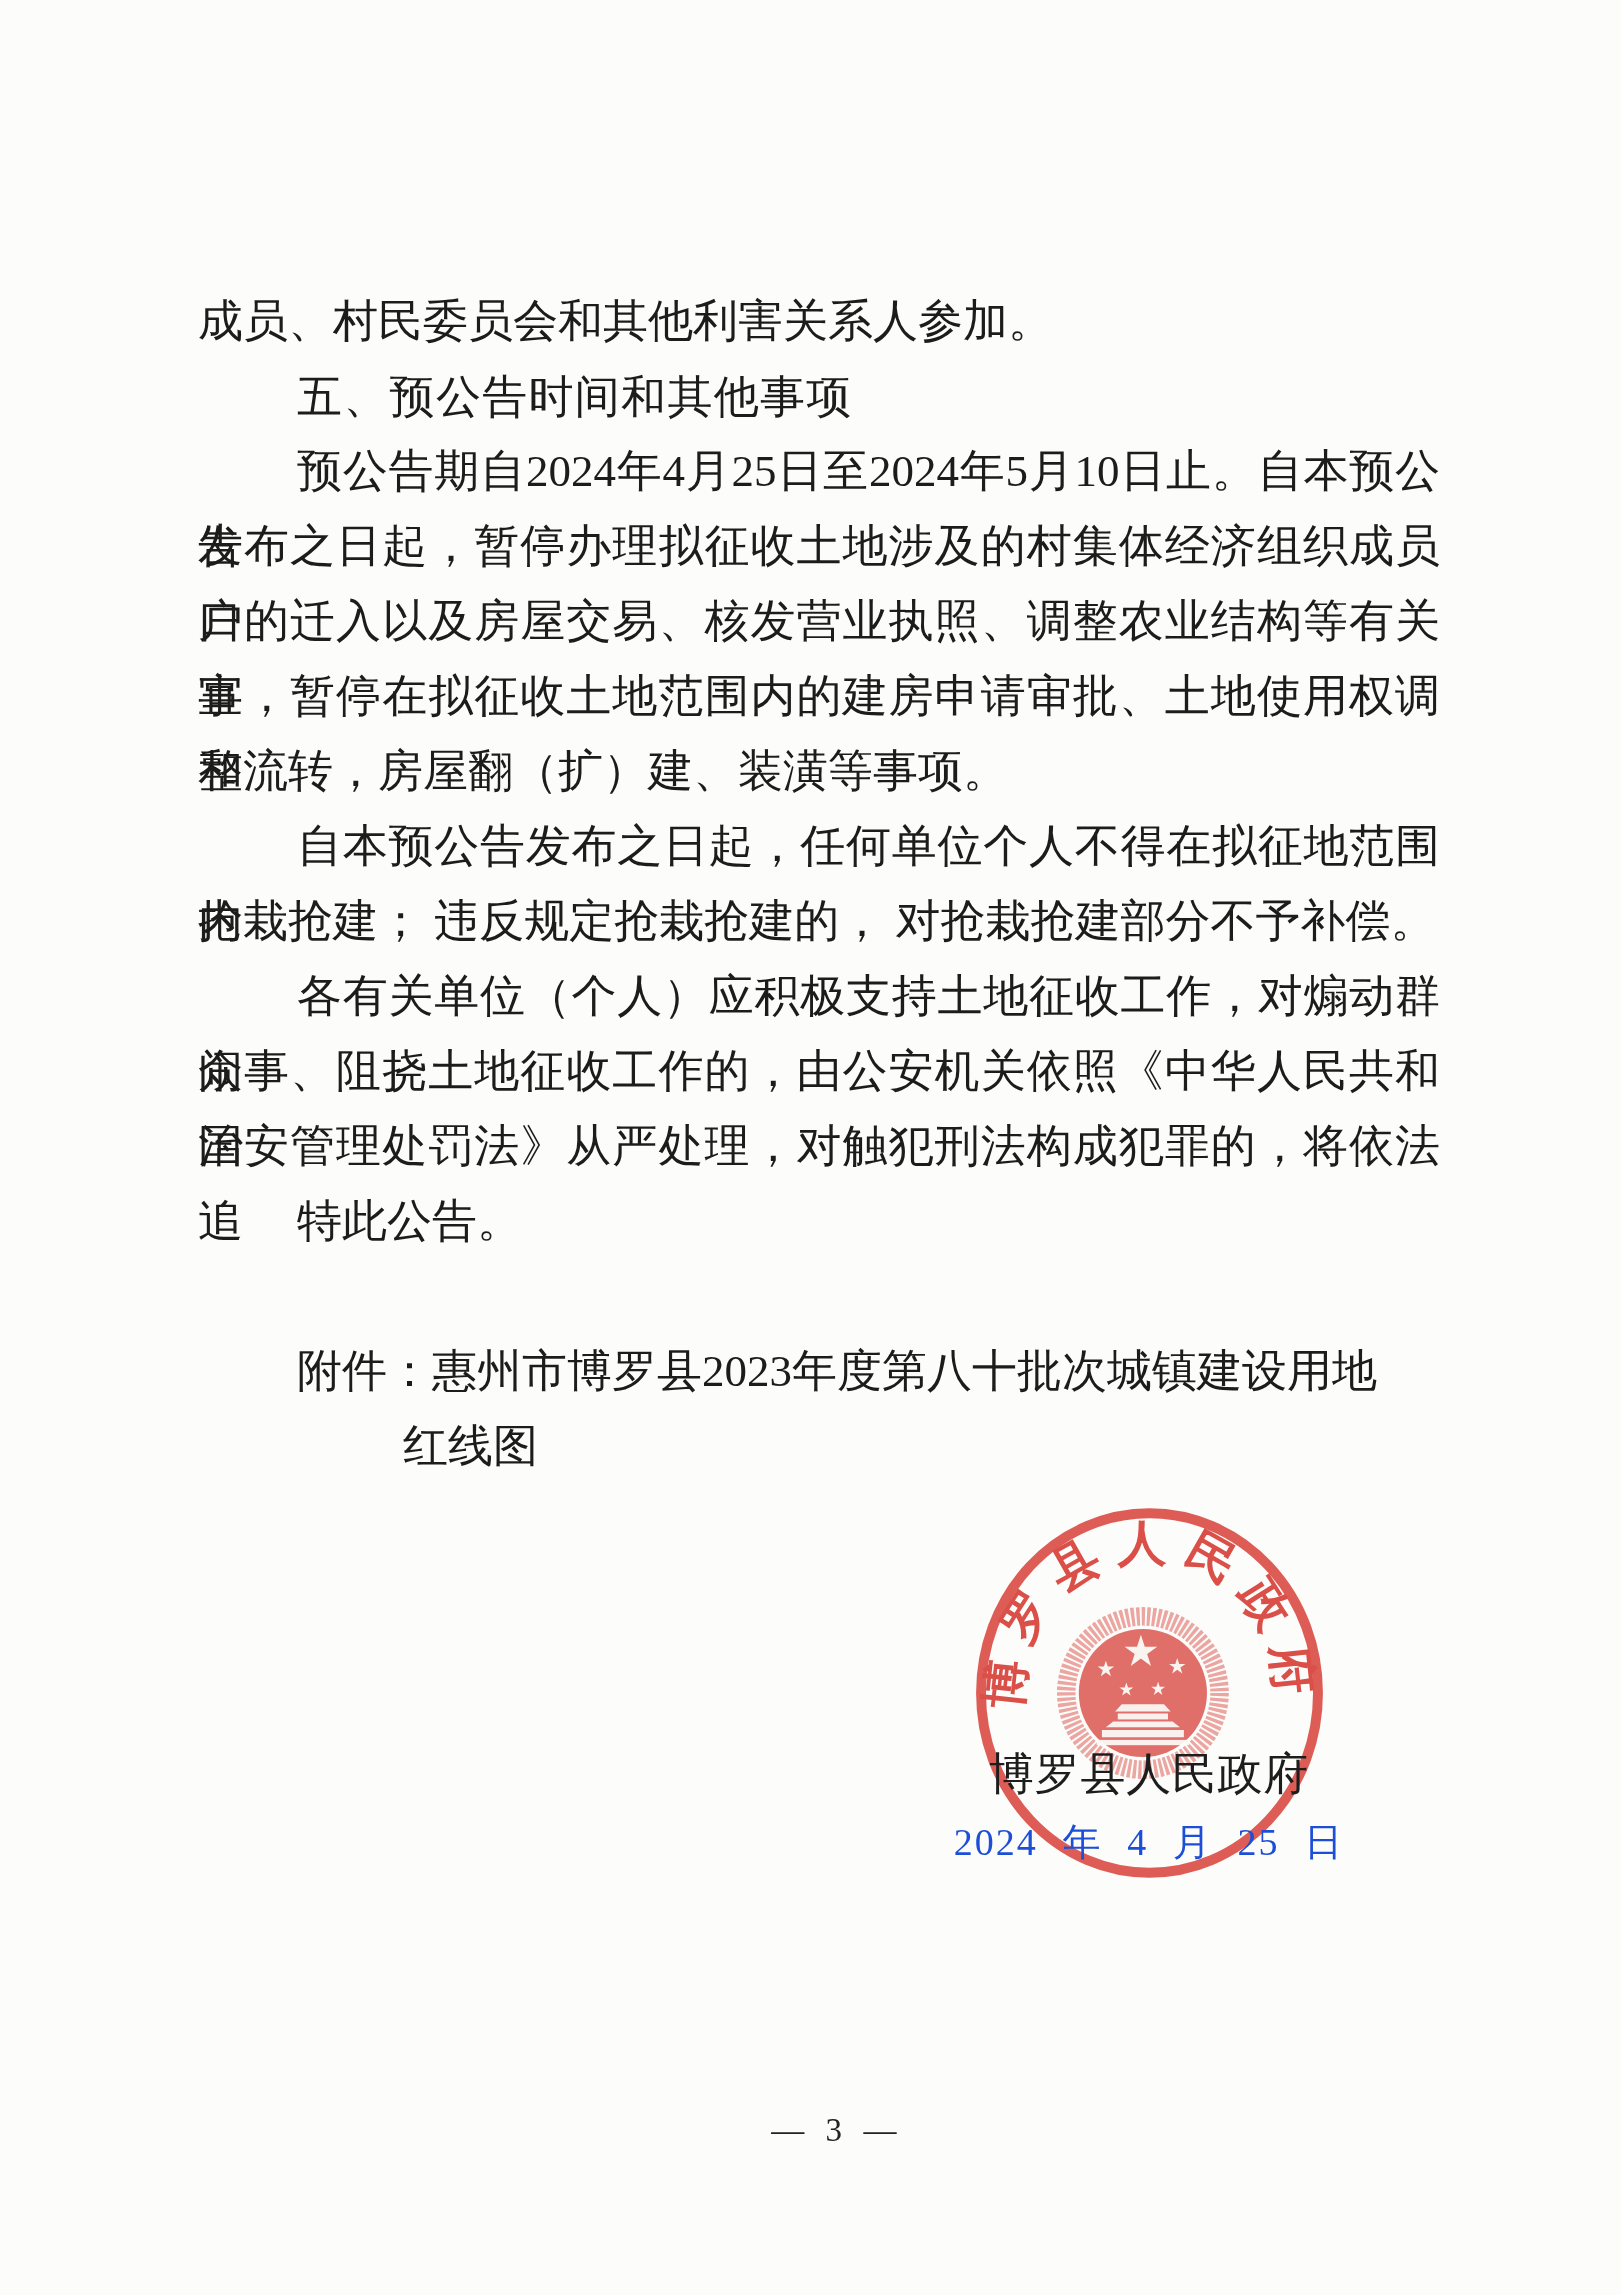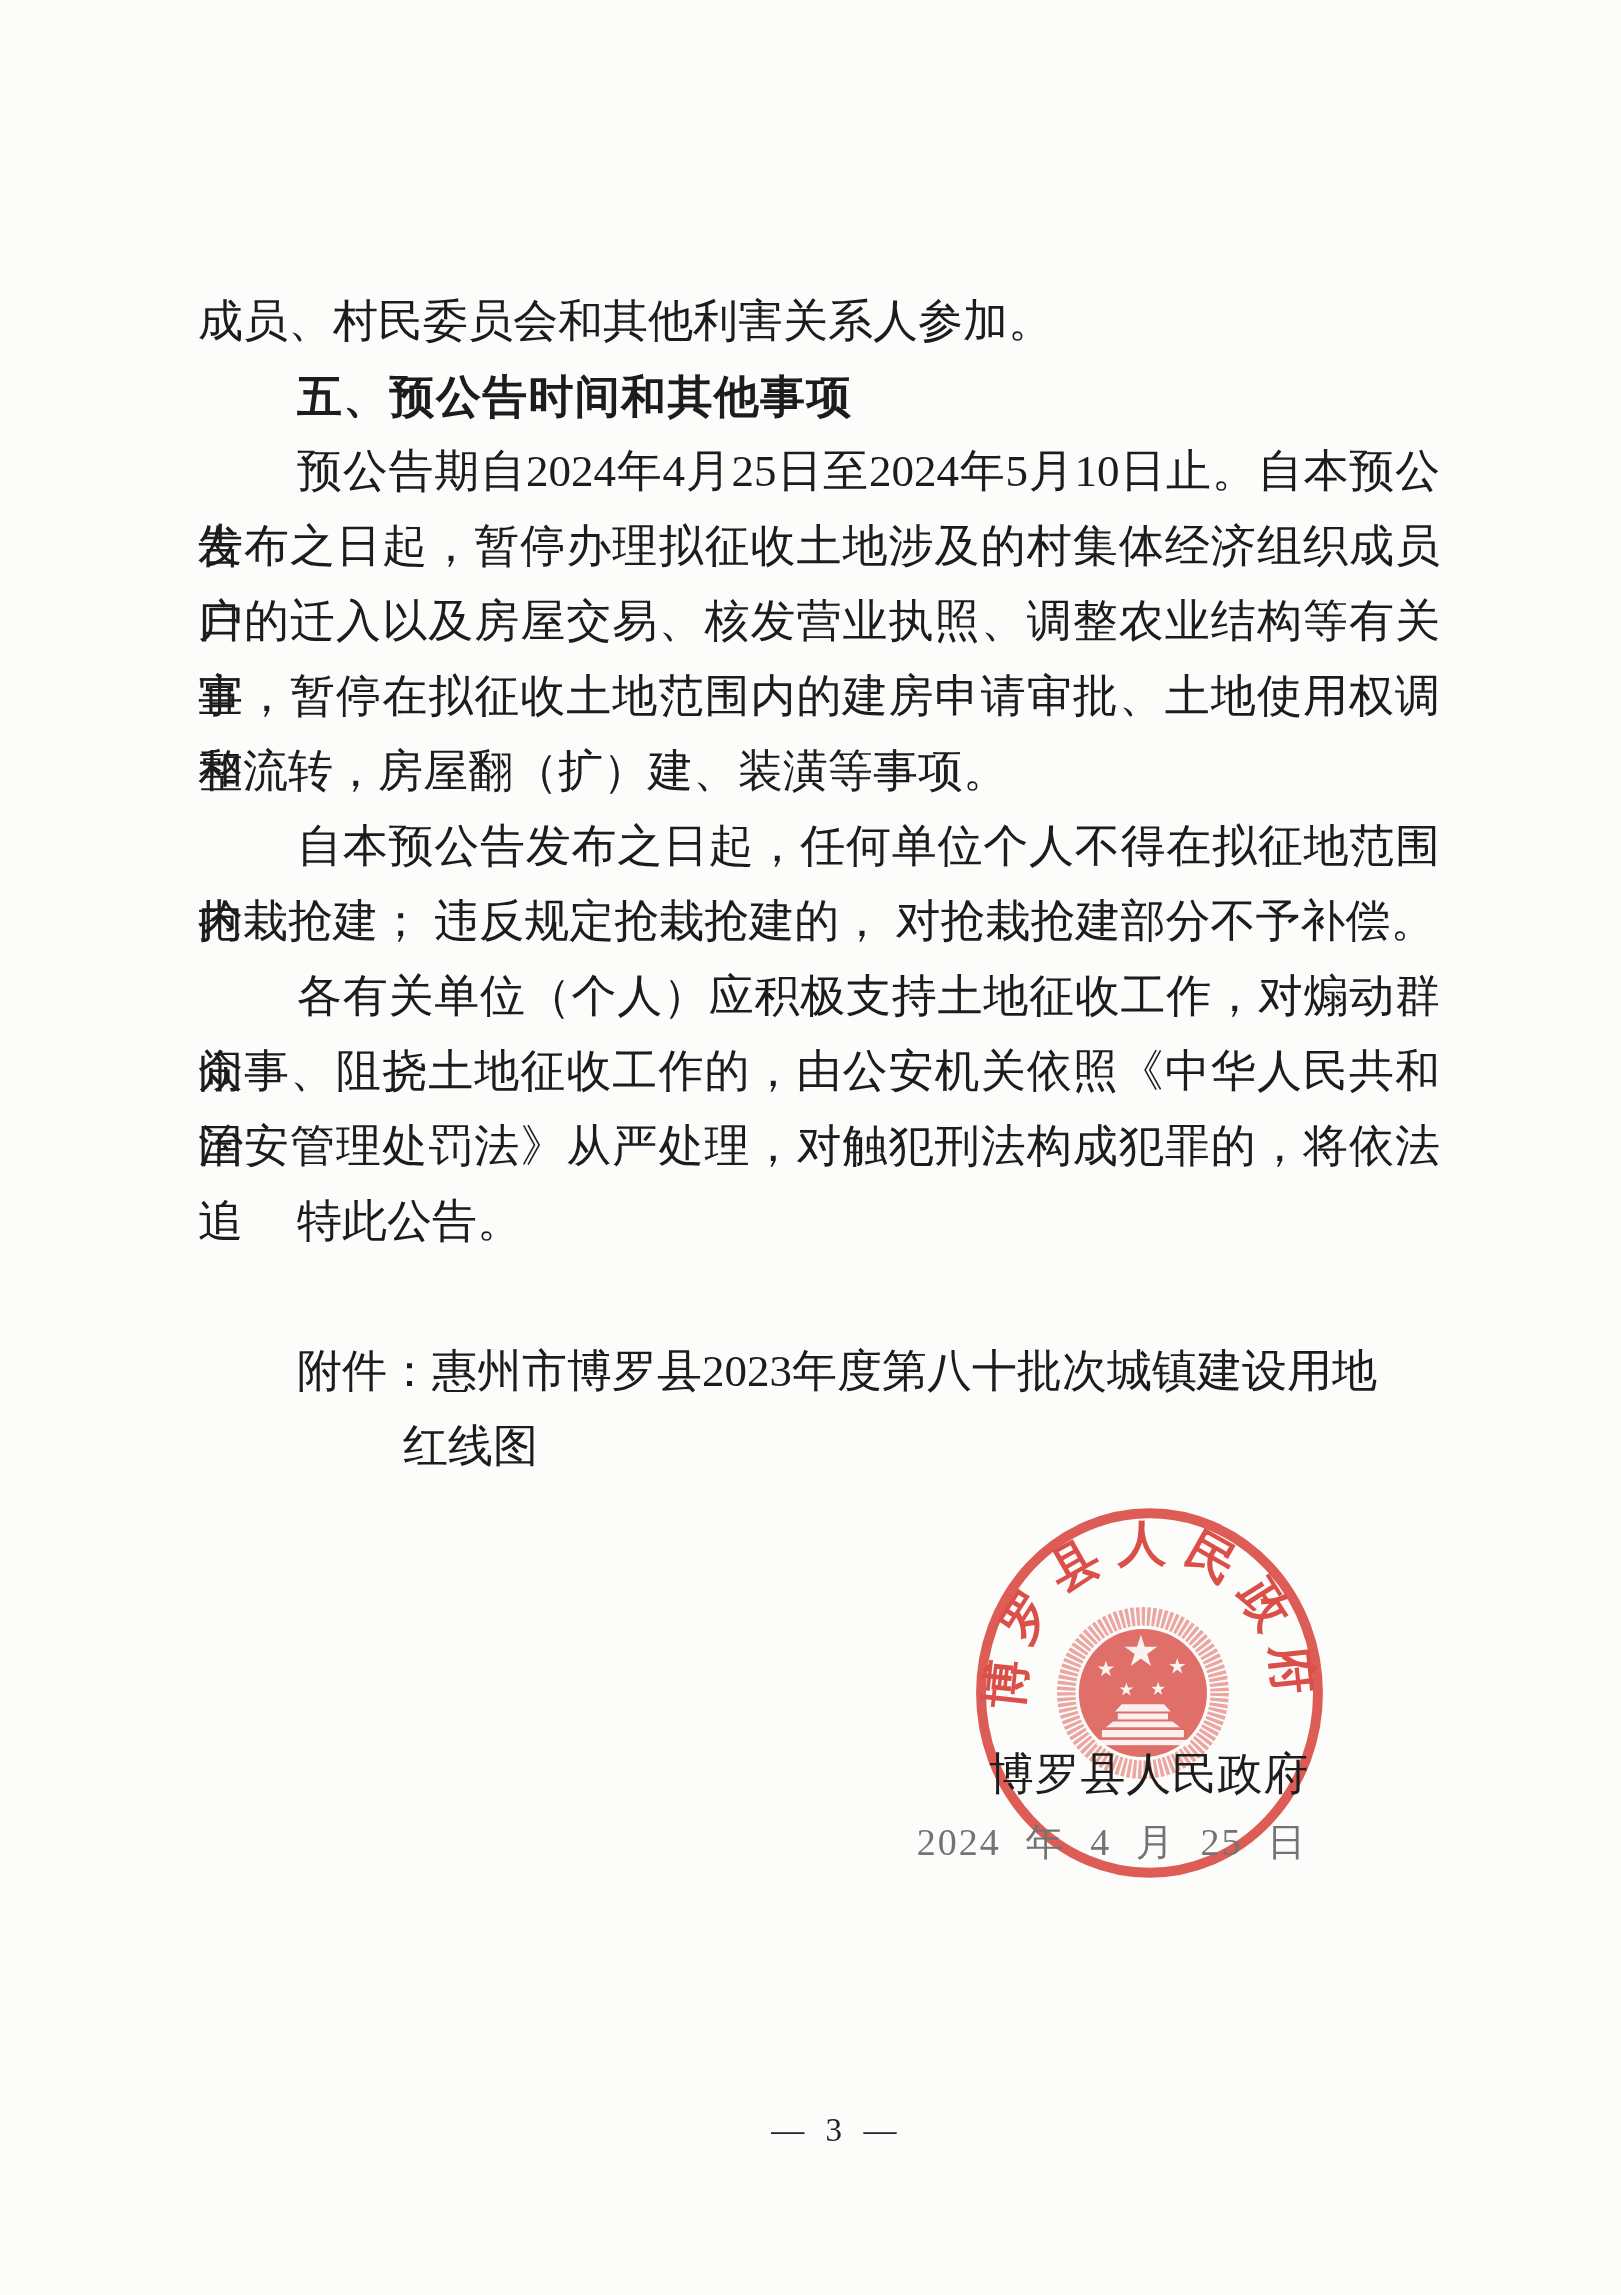--- a/index.html
+++ b/index.html
@@ -13,37 +13,37 @@
   }
   .body-text{
     position:absolute;left:198px;top:284px;width:1242px;
     font-size:45px;line-height:75px;
   }
   .line{height:75px;white-space:normal;}
   .indent{text-indent:99px;font-family:Liberation Serif, serif;}
   .justify{text-align:justify;text-align-last:justify;text-justify:inter-ideograph;}
   .heading{
     font-family:"Liberation Sans","DejaVu Sans",sans-serif;
-    font-weight:700;
+    font-weight:400;
     letter-spacing:1.3px;
   }
   .spacer{height:75px;}
   .hang{padding-left:205px;font-family:Liberation Serif, serif;}
   .seal{
     position:absolute;left:971px;top:1508px;width:357px;height:370px;
     opacity:0.94;
   }
   .seal svg{width:100%;height:100%;display:block;}
   .seal-authority{
     position:absolute;top:1744px;left:976px;width:346px;
     text-align:center;font-size:45px;letter-spacing:0.7px;color:#1d1d1d;
   }
   .seal-date{
-    position:absolute;top:1817px;left:914px;width:396px;
-    text-align:center;font-size:38px;color:#737373;
+    position:absolute;top:1817px;left:951px;width:396px;
+    text-align:center;font-size:38px;color:#1d4ed8;
     word-spacing:13.2px;letter-spacing:2px;
   }
   .page-number{
     position:absolute;top:2112px;left:0;width:100%;
     text-align:center;font-size:33px;letter-spacing:1.3px;word-spacing:10.6px;
     transform:translateX(24px);
     color:#222;
   }
 </style>
 </head>

